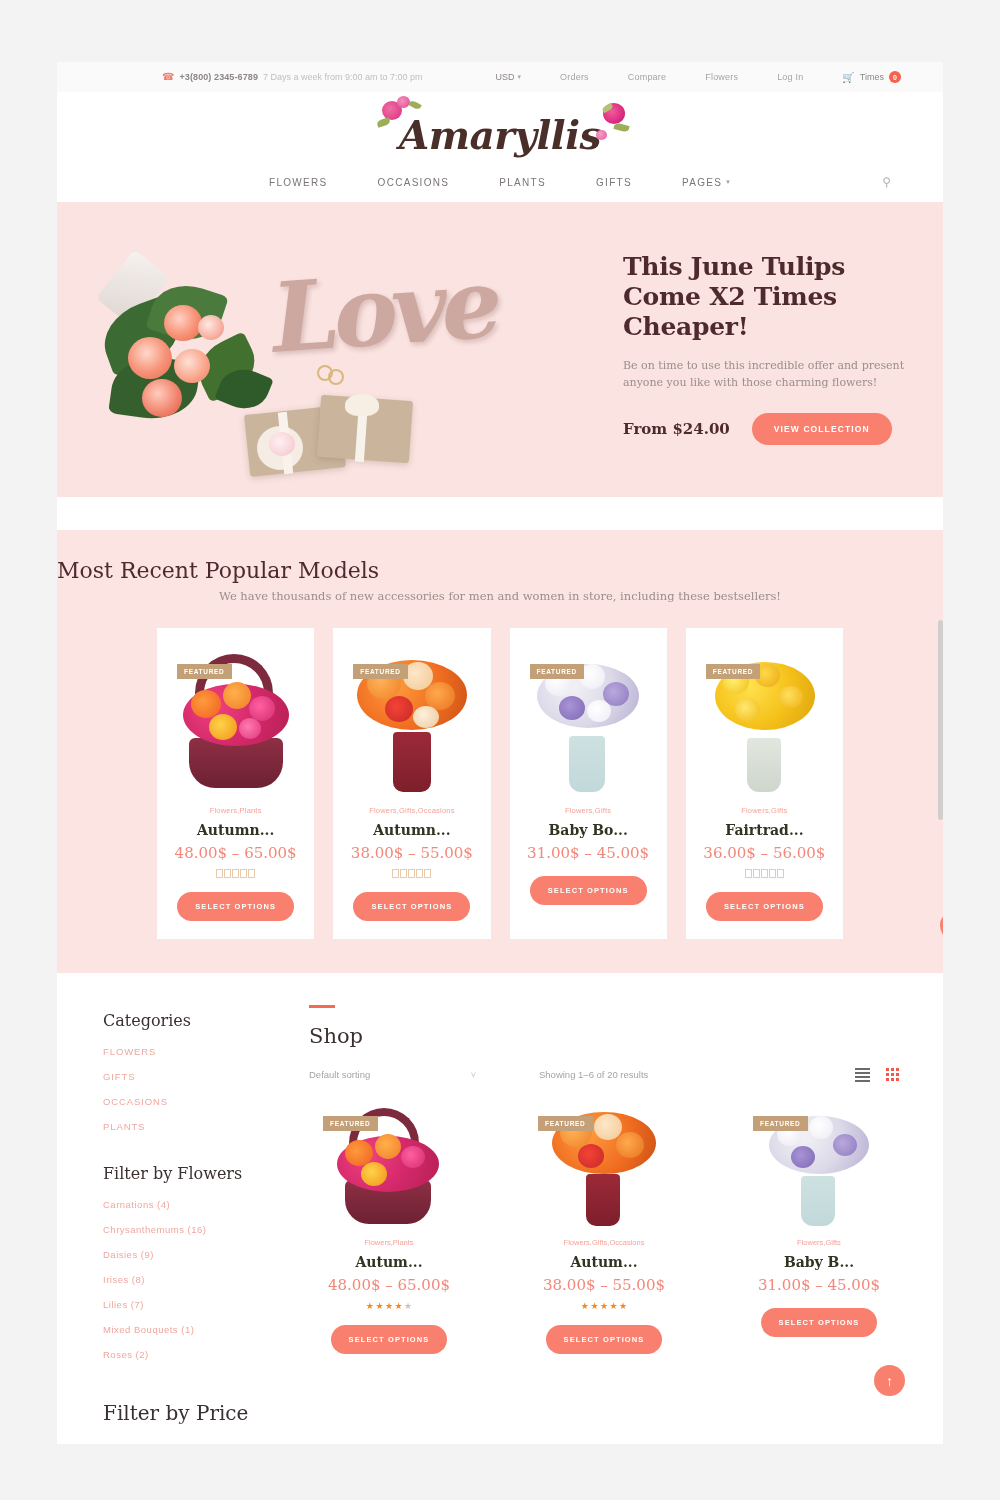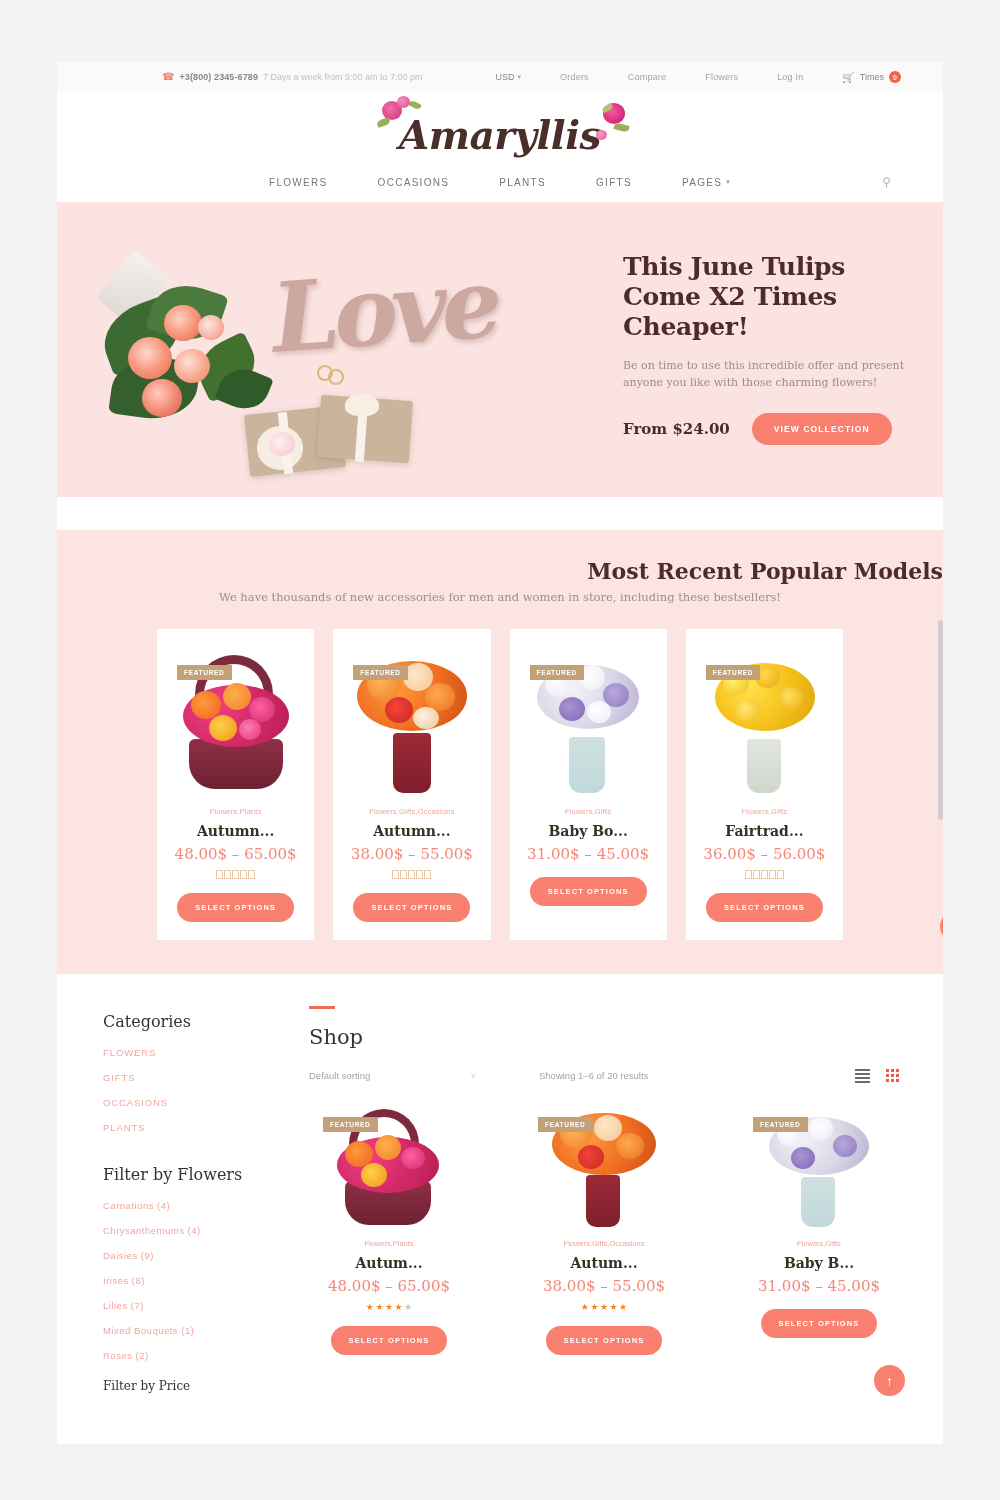--- a/index.html
+++ b/index.html
@@ -138,22 +138,22 @@
     font-size: 8.5px; font-weight: bold; letter-spacing: 1.1px;
     cursor: pointer; white-space: nowrap;
   }
 
   
   .popular {
     margin: 33px 0 0 0; background: #fbe4e1;
     padding: 28px 0 34px 0; position: relative;
   }
   .sec-title {
-    text-align: right; font-family: "DejaVu Serif", serif;
-    font-weight: bold; font-size: 22px; color: #4e2a2e; margin-left: 12px;
+    text-align: left; font-family: "DejaVu Serif", serif;
+    font-weight: normal; font-size: 22px; color: #4e2a2e;
   }
   .sec-sub {
     text-align: center; font-family: "DejaVu Serif", serif;
     font-size: 11.5px; color: #9a8e8e; margin-top: 6px;
   }
   .cards { display: flex; gap: 19px; padding: 0 100px; margin-top: 25px; justify-content: center; }
   .card {
     width: 158px; background: #fff; padding: 12px 10px 18px;
     display: flex; flex-direction: column; align-items: center;
     position: relative;
@@ -194,22 +194,22 @@
     font-family: "DejaVu Serif", serif; font-size: 16px;
     color: #3b3030; margin-bottom: 16px;
   }
   .side-link {
     display: block; font-size: 9.5px; color: #efa79f;
     letter-spacing: .5px; margin-bottom: 14px;
   }
   .side-link.cat { text-transform: uppercase; letter-spacing: .9px; }
   .side-block { margin-top: 32px; }
   .filter-price-h {
-    font-family: "DejaVu Serif", serif; font-size: 12px;
-    color: #3b3030; margin-top: 18px;
+    font-family: "DejaVu Serif", serif; font-size: 20px;
+    color: #3b3030; margin-top: 41px;
   }
 
   .shop-main { flex: 1; padding-left: 6px; }
   .shop-divider { width: 26px; height: 2.5px; background: #f46a55; margin-bottom: 16px; }
   .shop-title {
     font-family: "DejaVu Serif", serif; font-size: 21px;
     color: #3b3030; margin-bottom: 20px;
   }
   .shop-controls {
     display: flex; align-items: center; gap: 0; margin-bottom: 26px;
@@ -474,21 +474,21 @@
       <div class="sidebar">
         <div class="side-h">Categories</div>
         <a class="side-link cat">FLOWERS</a>
         <a class="side-link cat">GIFTS</a>
         <a class="side-link cat">OCCASIONS</a>
         <a class="side-link cat">PLANTS</a>
 
         <div class="side-block">
           <div class="side-h">Filter by Flowers</div>
           <a class="side-link">Carnations (4)</a>
-          <a class="side-link">Chrysanthemums (4)</a>
+          <a class="side-link">Chrysanthemums (16)</a>
           <a class="side-link">Daisies (9)</a>
           <a class="side-link">Irises (8)</a>
           <a class="side-link">Lilies (7)</a>
           <a class="side-link">Mixed Bouquets (1)</a>
           <a class="side-link">Roses (2)</a>
         </div>
 
         <div class="filter-price-h">Filter by Price</div>
       </div>
 

